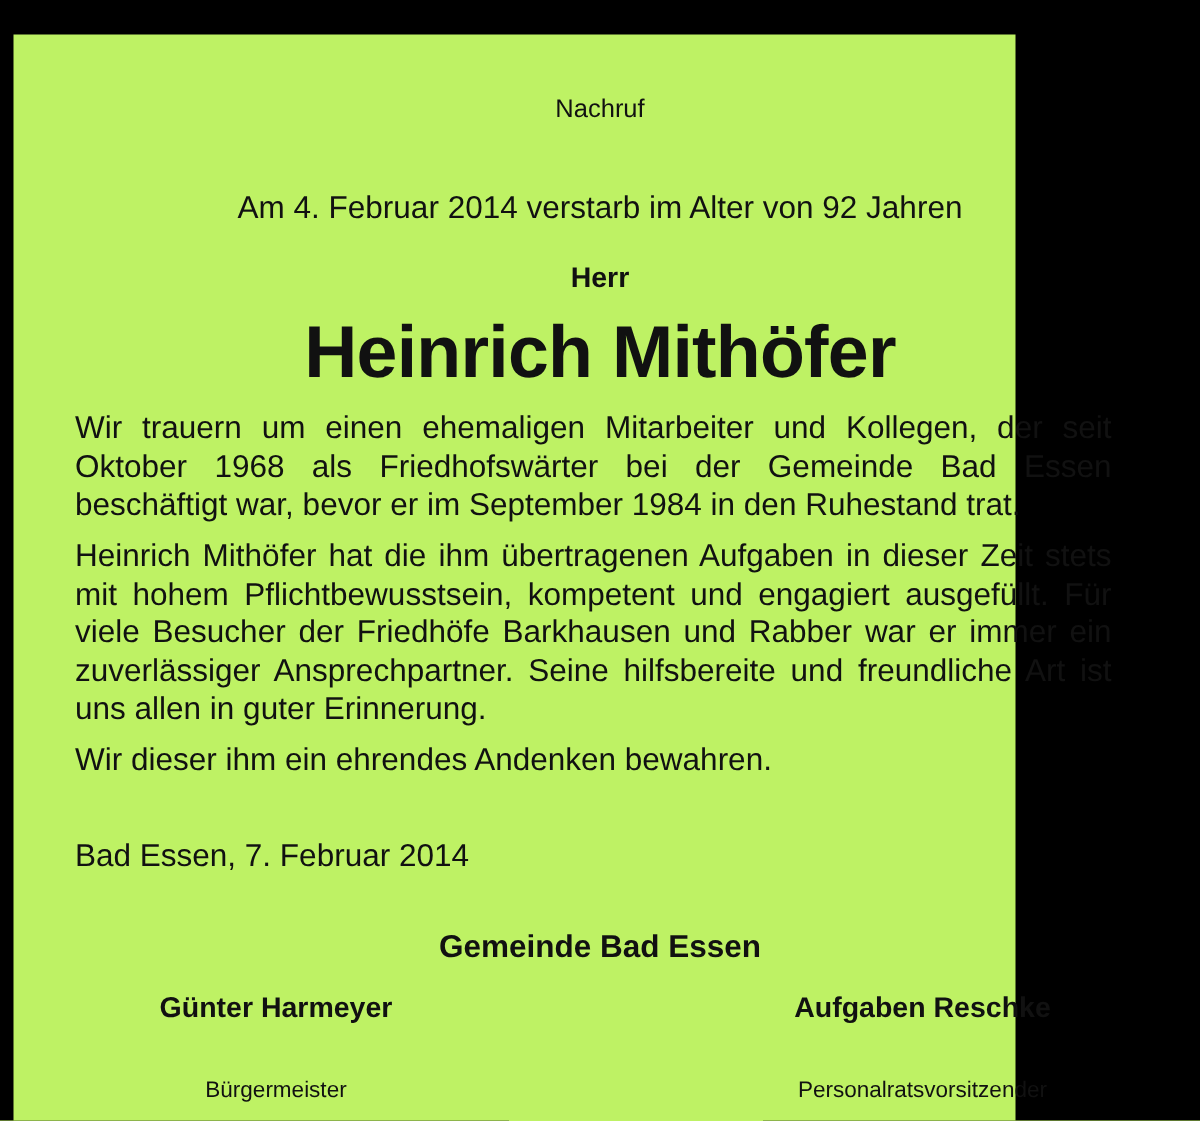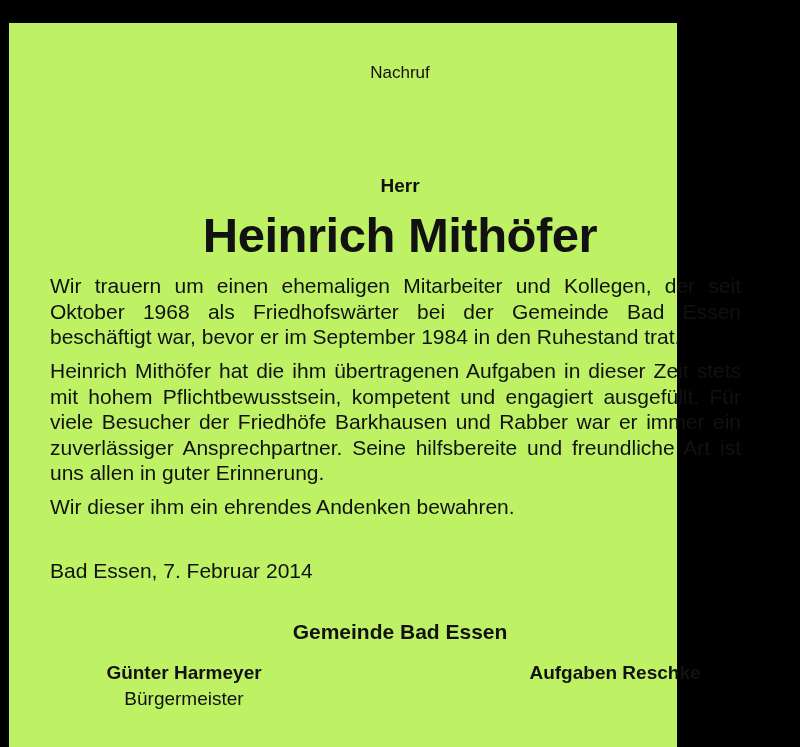--- a/index.html
+++ b/index.html
@@ -15,37 +15,39 @@
   .para { position:absolute; left:41px; width:691px; font-size:21px; line-height:25.5px; text-align:justify; }
   .p1 { top:250px; }
   .p2 { top:335px; }
   .p3 { top:471px; }
   .place { top:536px; left:41px; font-size:21px; }
   .org { top:597px; font-size:21px; font-weight:bold; }
   .sig { position:absolute; text-align:center; width:300px; }
   .sig-left { left:25px; top:637px; }
   .sig-right { left:456px; top:637px; }
   .sig .n { font-size:19px; font-weight:bold; line-height:26px; }
-  .sig .r { font-size:19px; line-height:26px; }
+  .sig .r { font-size:15px; line-height:26px;margin-top:28px; }
 </style>
 </head>
 <body>
 
 <div class="card">
   <div class="abs center nachruf">Nachruf</div>
+  <div class="abs center intro">Am 4. Februar 2014 verstarb im Alter von 92 Jahren</div>
   <div class="abs center name">Heinrich Mithöfer</div>
   <div class="abs center herr">Herr</div>
 
   <div class="para p1">Wir trauern um einen ehemaligen Mitarbeiter und Kollegen, der seit Oktober 1968 als Friedhofswärter bei der Gemeinde Bad Essen beschäftigt war, bevor er im September 1984 in den Ruhestand trat.</div>
   <div class="para p2">Heinrich Mithöfer hat die ihm übertragenen Aufgaben in dieser Zeit stets mit hohem Pflichtbewusstsein, kompetent und engagiert ausgefüllt. Für viele Besucher der Friedhöfe Barkhausen und Rabber war er immer ein zuverlässiger Ansprechpartner. Seine hilfsbereite und freundliche Art ist uns allen in guter Erinnerung.</div>
   <div class="para p3">Wir dieser ihm ein ehrendes Andenken bewahren.</div>
 
   <div class="abs place">Bad Essen, 7. Februar 2014</div>
   <div class="abs center org">Gemeinde Bad Essen</div>
 
   <div class="sig sig-left">
     <div class="n">Günter Harmeyer</div>
     <div class="r">Bürgermeister</div>
   </div>
   <div class="sig sig-right">
     <div class="n">Aufgaben Reschke</div>
+    <div class="r">Personalratsvorsitzender</div>
   </div>
 </div>
 
 </body></html>

